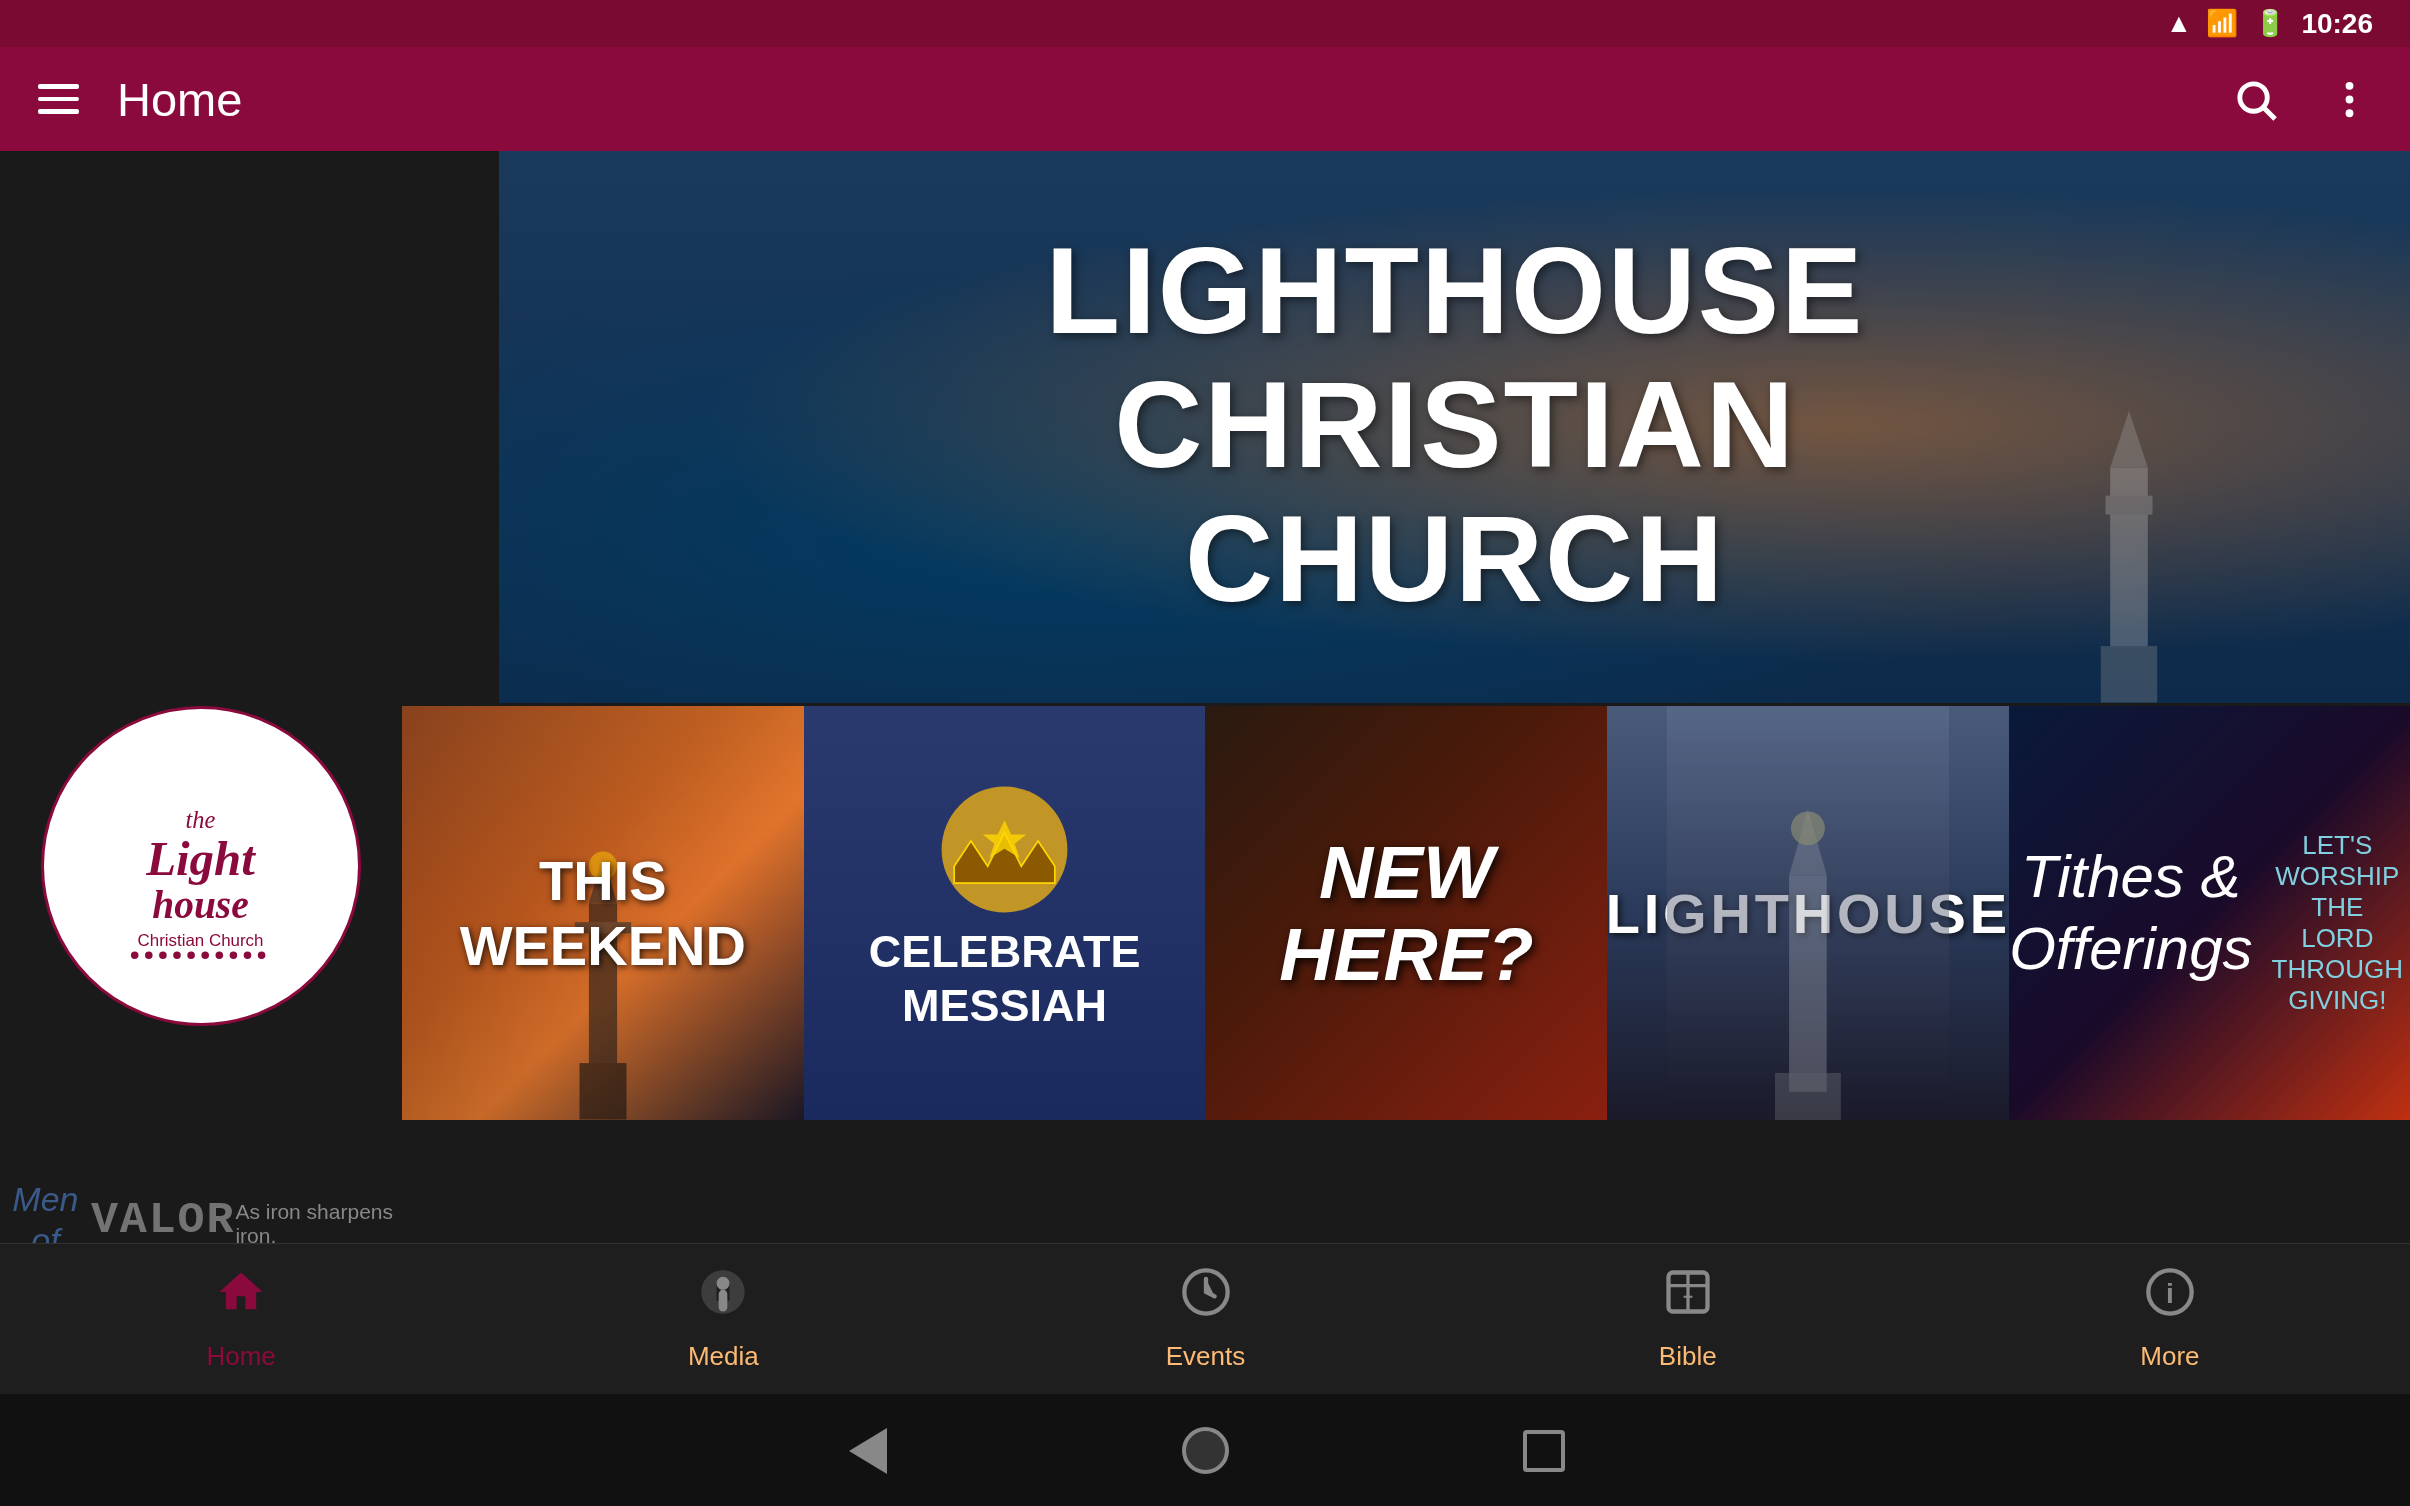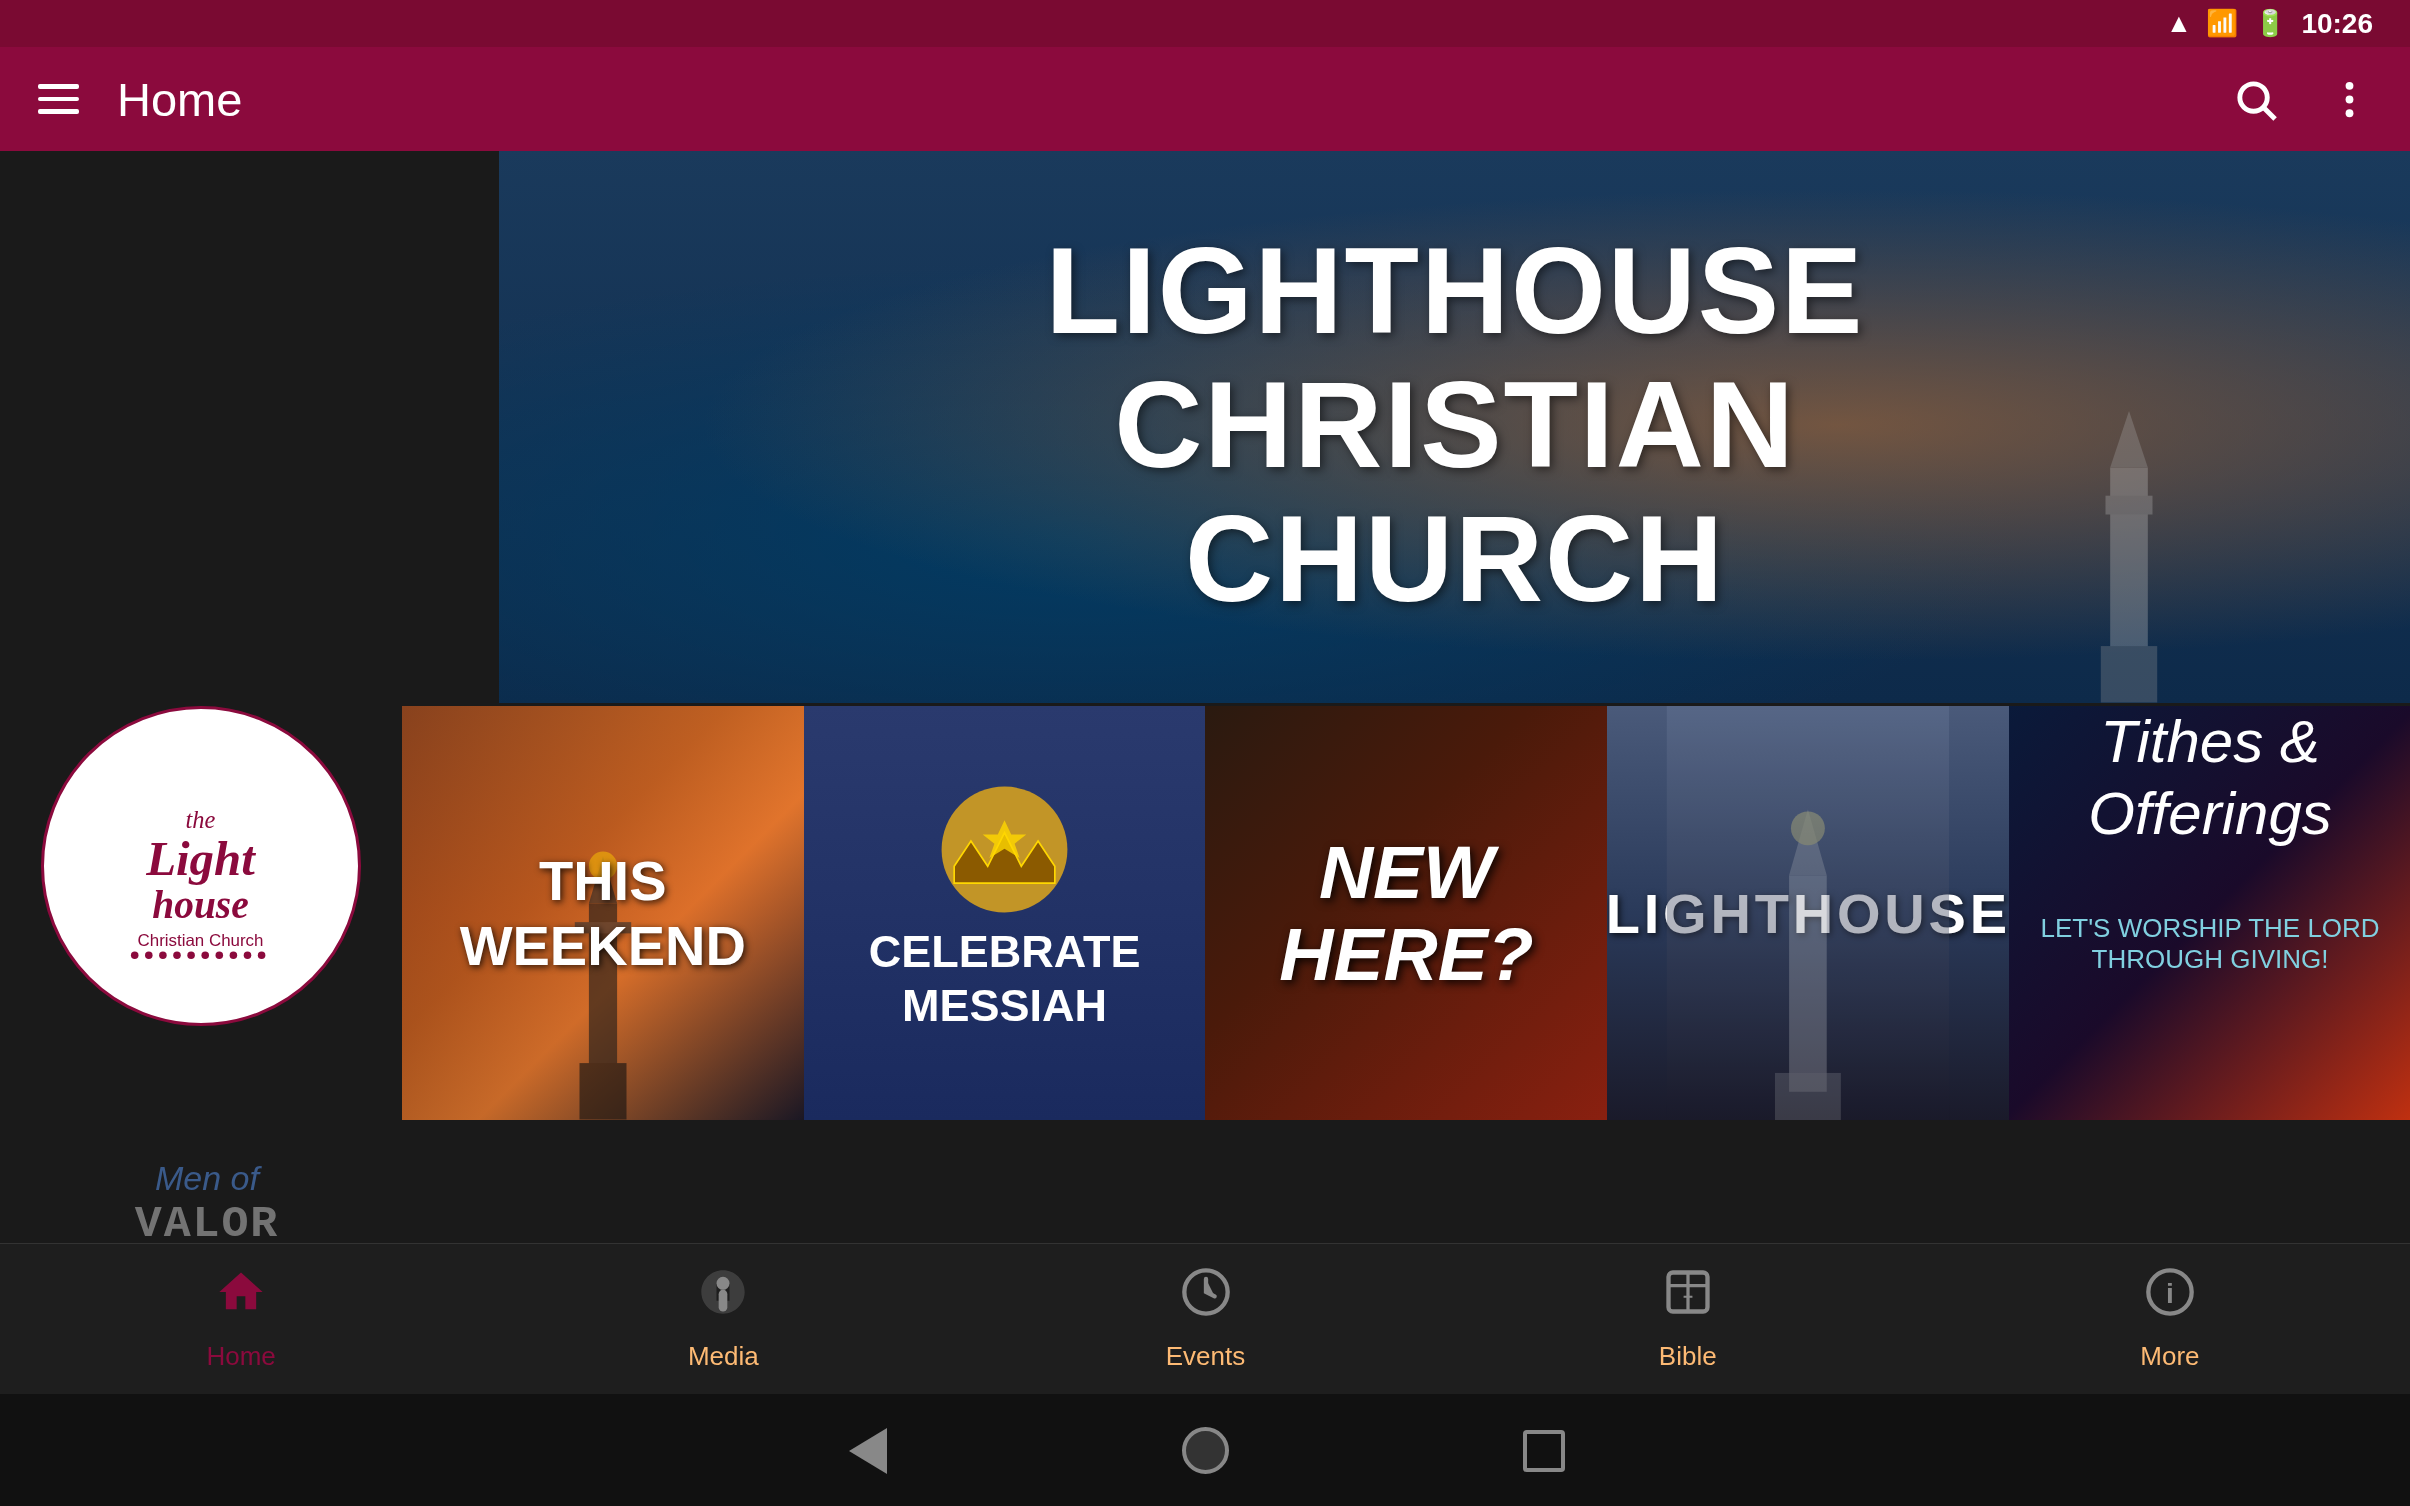--- a/index.html
+++ b/index.html
@@ -256,36 +256,34 @@
       letter-spacing: 3.8px;
       text-shadow: 1.9px 1.9px 7.5px rgba(0,0,0,0.8);
     }
 
     
     .cell-tithes {
       background: linear-gradient(135deg, #0a1a3a 0%, #1a0a2a 50%, #c03010 100%);
       display: flex;
       align-items: center;
       justify-content: flex-start;
-      flex-direction: column;
-      gap: 44px;
+      flex-direction: row;
     }
 
     
     #men-of-valor {
       position: absolute;
       top: 1121px;
       left: 0;
       width: 414px;
       height: 198px;
       background: #1a1a1a;
       display: flex;
       align-items: center;
       justify-content: center;
-      flex-direction: column;
     }
     .valor-text {
       color: #3a5a8a;
       font-size: 34px;
       font-style: italic;
       line-height: 1.2;
       text-align: center;
     }
     .valor-main {
       color: #737373;

